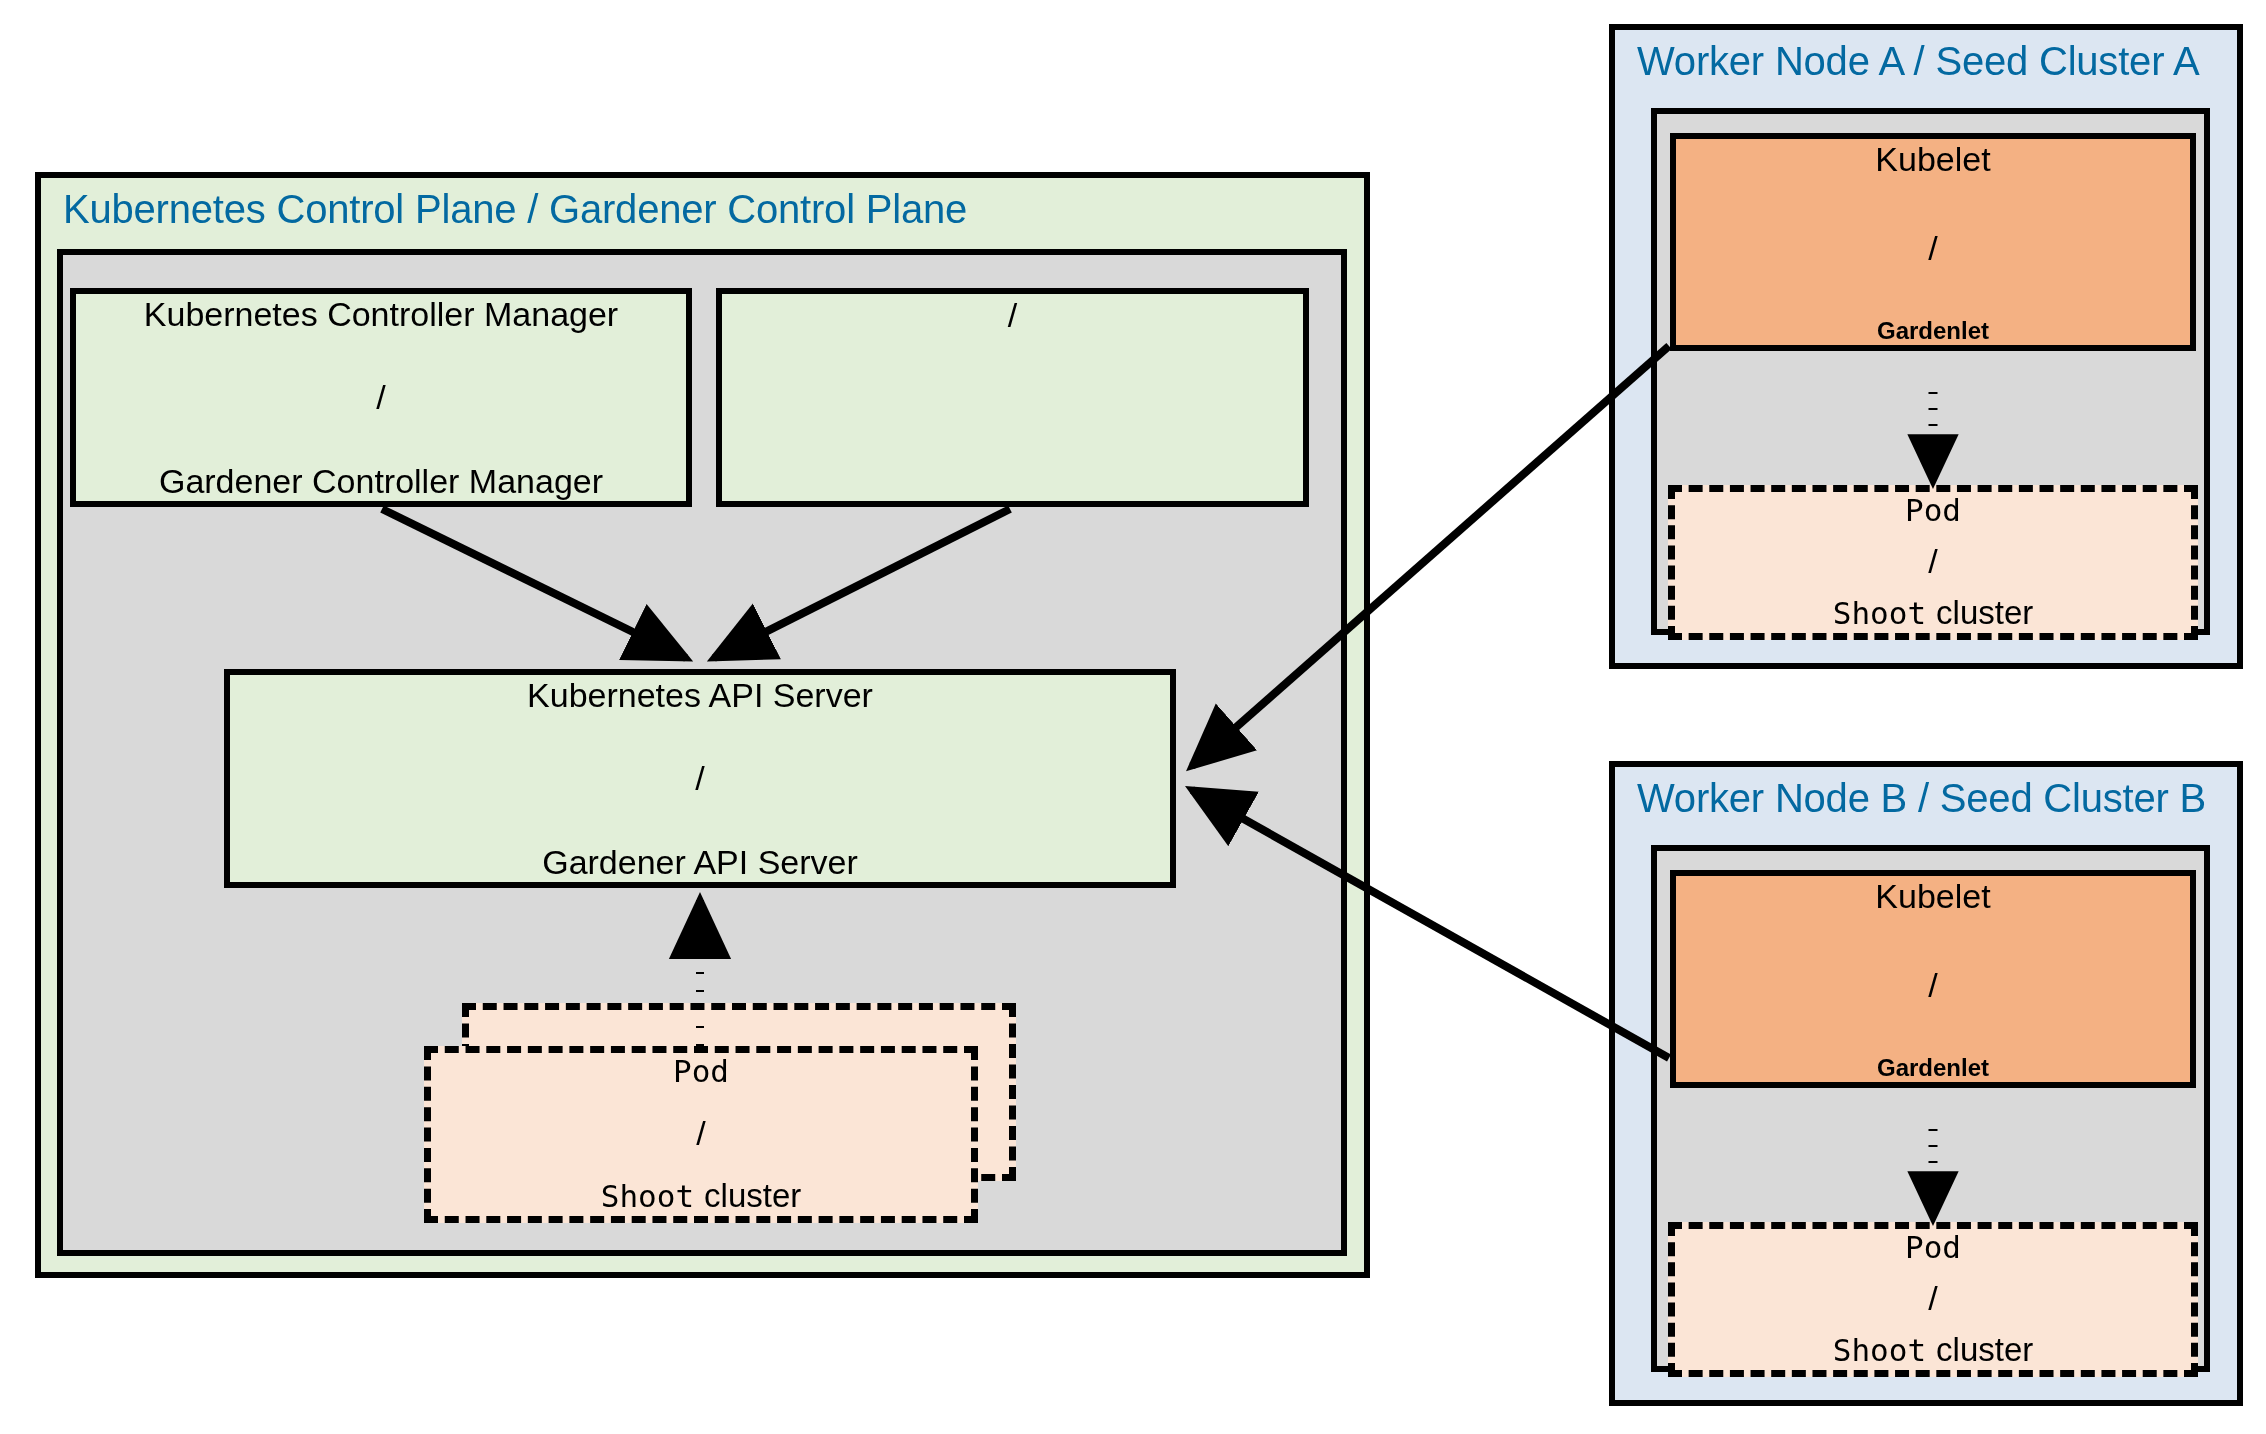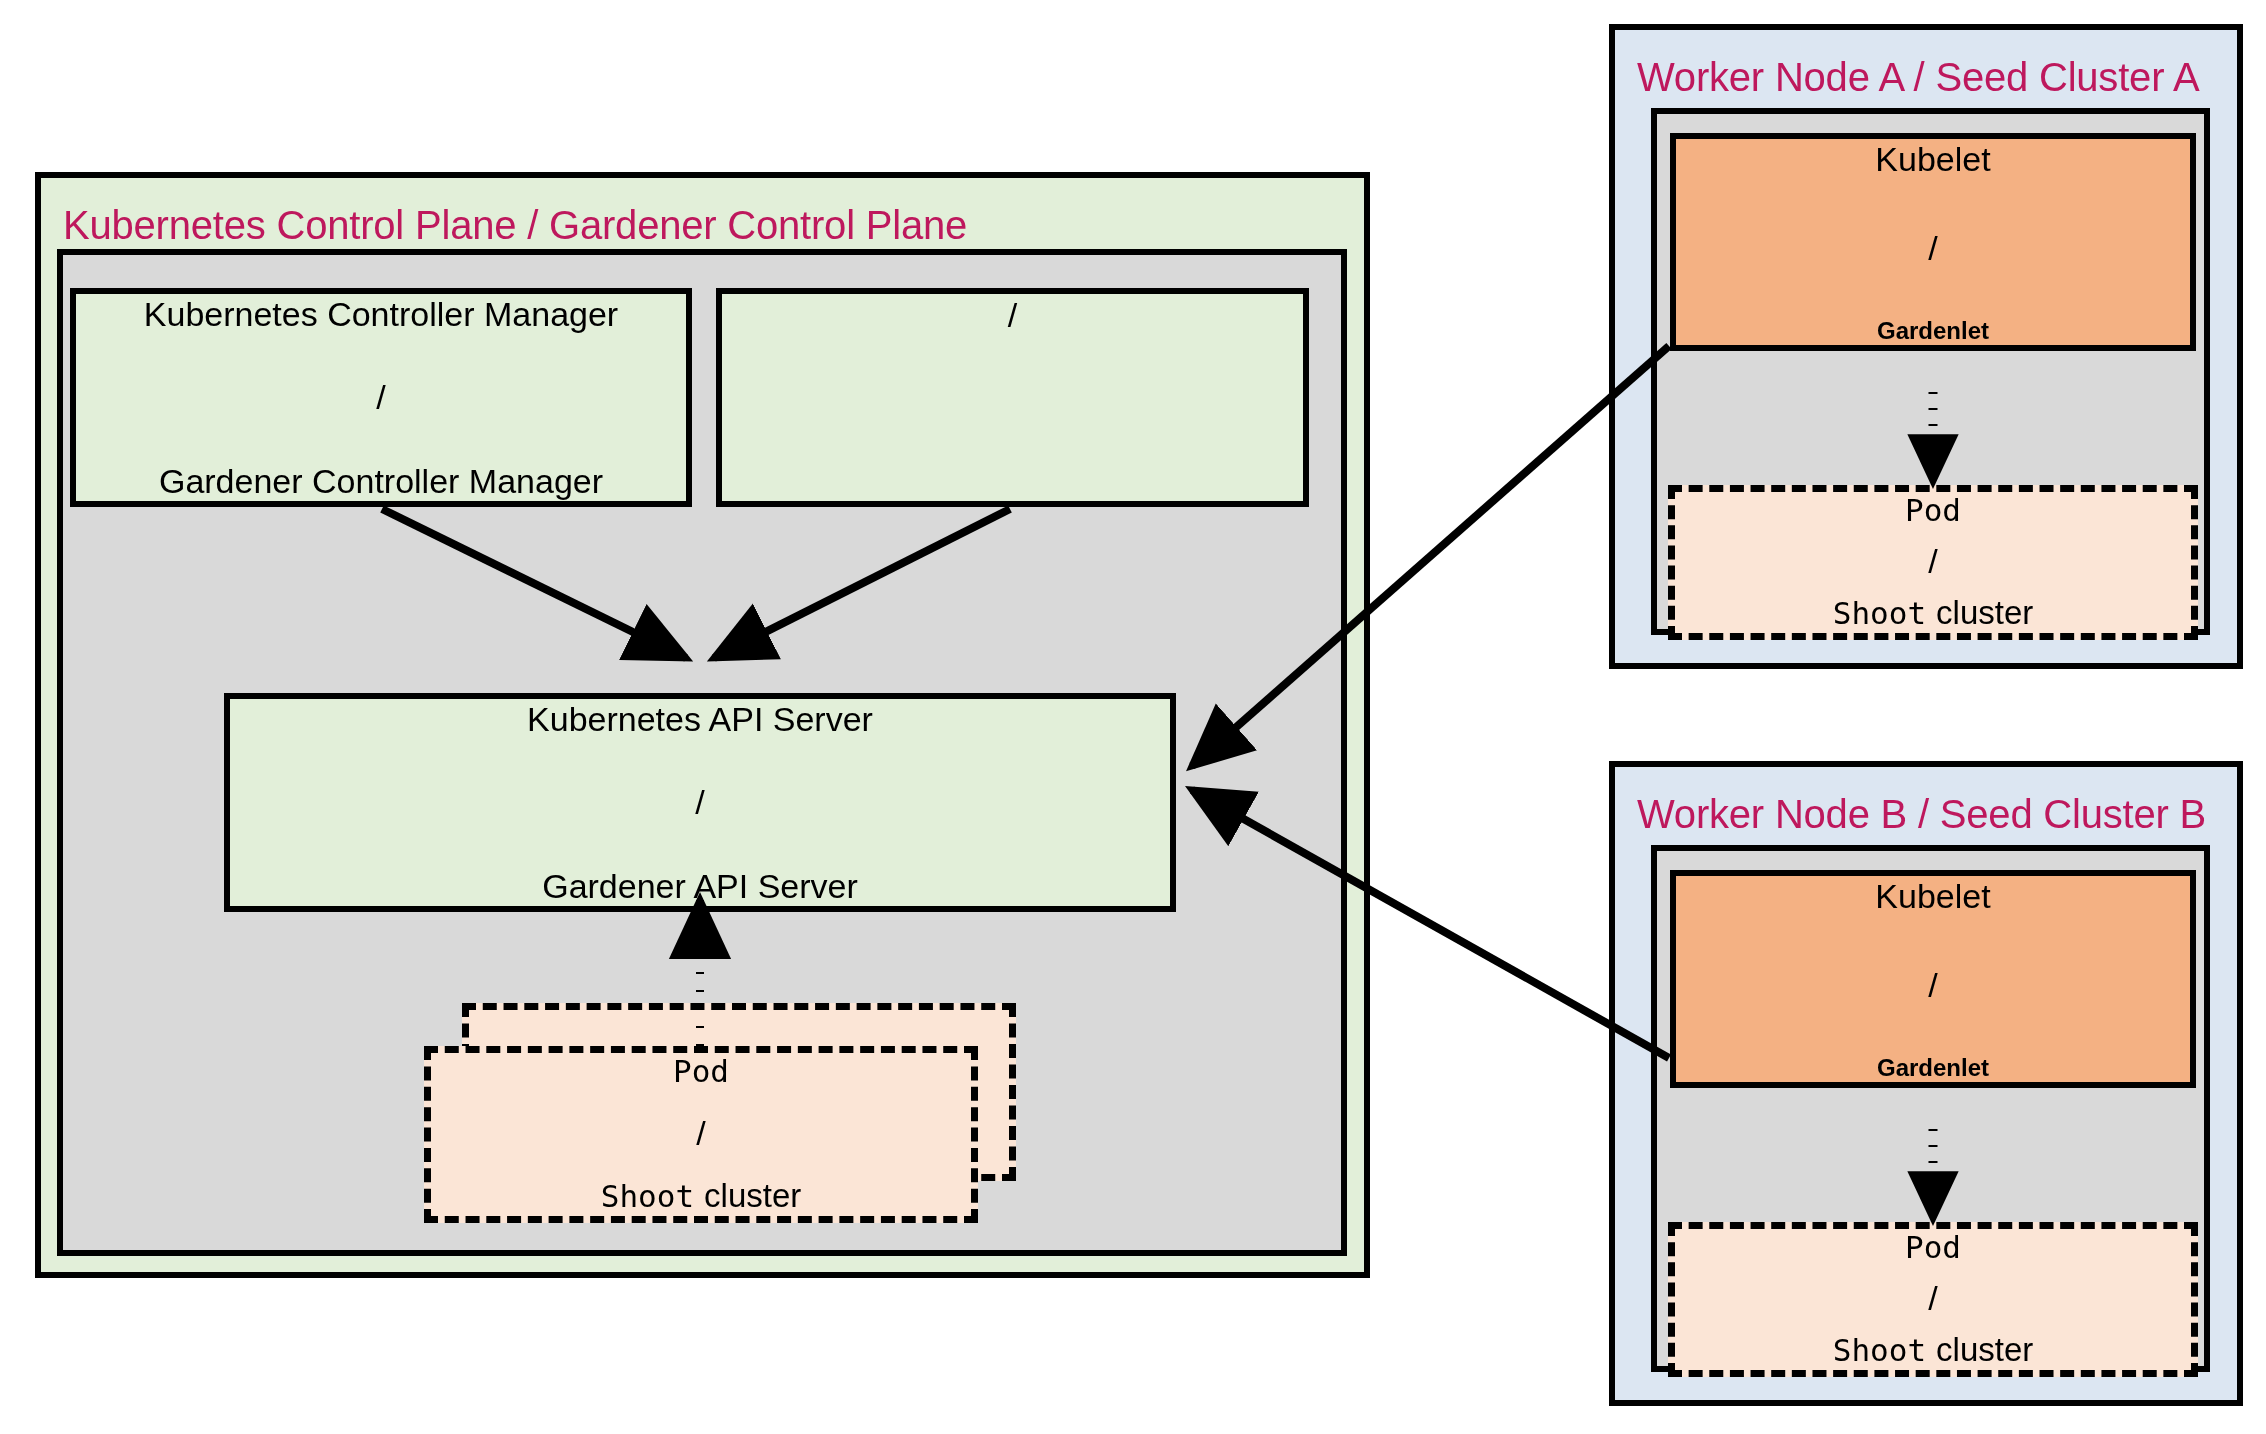--- a/index.html
+++ b/index.html
@@ -33,25 +33,25 @@
   }
   .solid  { border: 6px solid #000000; }
   .dashed-box {
     border: 7px dashed #000000;
   }
 
   
   .group-title {
     position: absolute;
     left: 22px;
-    top: 24px;
+    top: 8px;
     font-size: 40px;
     letter-spacing: -0.2px;
     white-space: nowrap;
-    color: #be185d;
+    color: #0369a1;
   }
 
   
   .fill-green    { background: #e2efd9; }
   .fill-gray     { background: #d9d9d9; }
   .fill-blue     { background: #dce6f2; }
   .fill-orange   { background: #f4b183; }
   .fill-peach    { background: #fbe5d6; }
 
   
@@ -87,21 +87,21 @@
   <div class="box solid fill-green" style="left:70px; top:288px; width:622px; height:219px;">
     <span class="ln lbl">Kubernetes Controller Manager</span>
     <span class="ln slash">/</span>
     <span class="ln lbl">Gardener Controller Manager</span>
   </div>
 
   <div class="box solid fill-green" style="left:716px; top:288px; width:593px; height:219px;">
     <span class="ln slash">/</span>
   </div>
 
-  <div class="box solid fill-green" style="left:224px; top:693px; width:952px; height:219px;">
+  <div class="box solid fill-green" style="left:224px; top:669px; width:952px; height:219px;">
     <span class="ln lbl">Kubernetes API Server</span>
     <span class="ln slash">/</span>
     <span class="ln lbl">Gardener API Server</span>
   </div>
 
   <div class="box dashed-box fill-peach" style="left:462px; top:1003px; width:554px; height:178px;"></div>
 
   <div class="box dashed-box fill-peach" style="left:424px; top:1046px; width:554px; height:177px;">
     <span class="ln mono">Pod</span>
     <span class="ln mono-slash">/</span>

